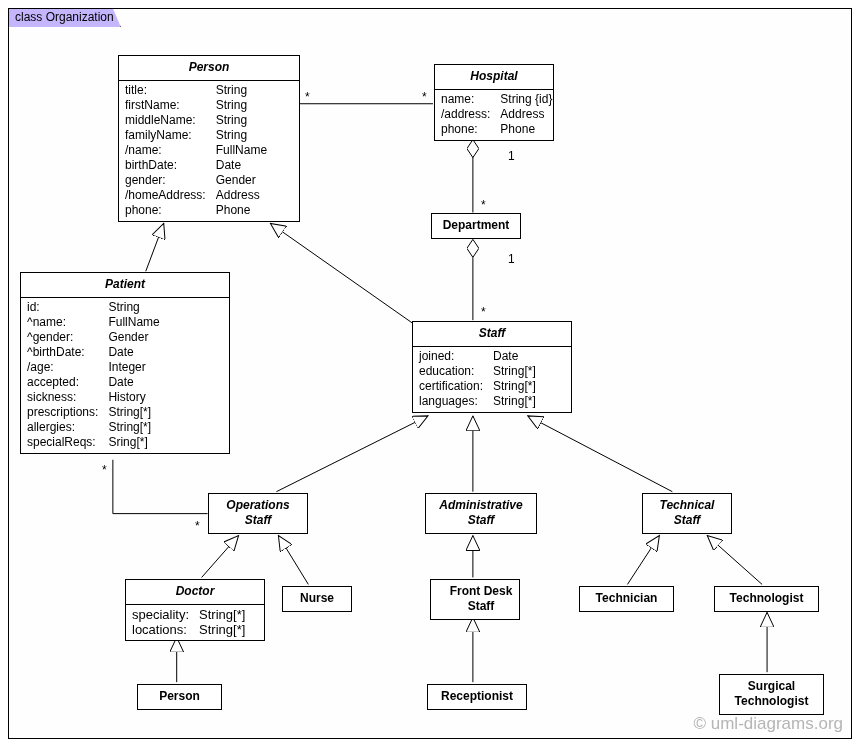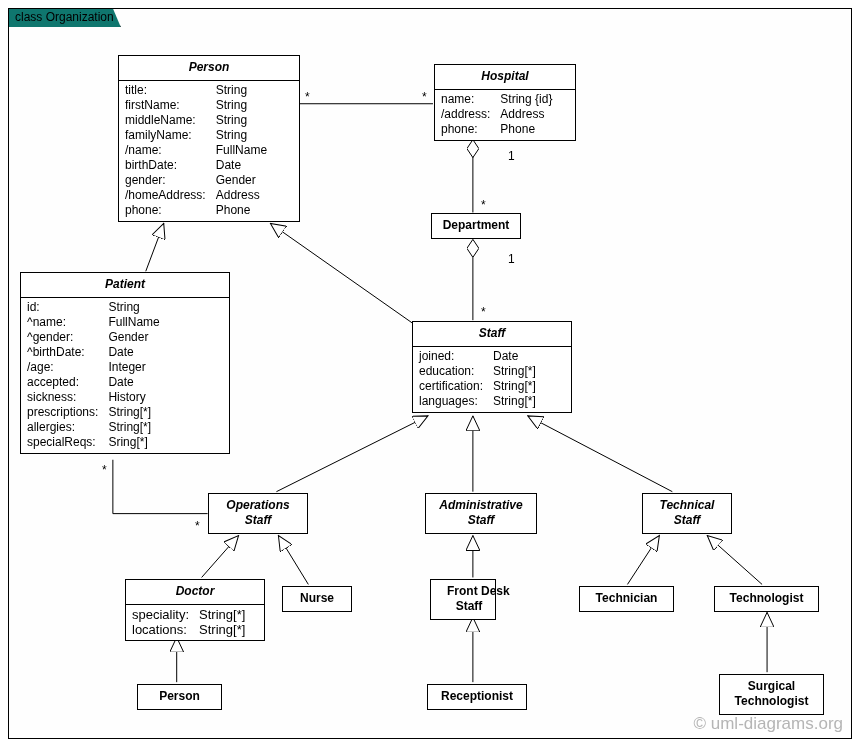--- a/index.html
+++ b/index.html
@@ -15,21 +15,21 @@
     width: 844px;
     height: 731px;
     border: 1px solid #000;
     box-sizing: border-box;
     background: #fefefe;
   }
   #diagram-tab {
     position: absolute;
     top: -1px;
     left: -1px;
-    background: #0f766e;
+    background: #c4b5fd;
     border: 1px solid #000;
     border-bottom: none;
     padding: 0 6px 2px 6px;
     line-height: 16px;
     height: 16px;
     font-size: 12px;
     
     clip-path: polygon(0 0, calc(100% - 8px) 0, 100% 100%, 0 100%);
   }
   .cls {
@@ -164,21 +164,21 @@
 String
 String
 FullName
 Date
 Gender
 Address
 Phone</div>
     </div>
   </div>
 
-  <div class="cls" style="left:425px; top:55px; width:142px;">
+  <div class="cls" style="left:425px; top:55px; width:120px;">
     <div class="title">Hospital</div>
     <div class="attrs">
       <div class="keys">name:
 /address:
 phone:</div>
       <div class="types">String {id}
 Address
 Phone</div>
     </div>
   </div>
@@ -245,21 +245,21 @@
     <div class="attrs" style="font-size:13px;">
       <div class="keys">speciality:
 locations:</div>
       <div class="types">String[*]
 String[*]</div>
     </div>
   </div>
   <div class="cls simple" style="left:273px; top:577px; width:70px;">
     <div class="title" style="font-weight:bold;">Nurse</div>
   </div>
-  <div class="cls simple" style="left:421px; top:570px; width:66px;padding-left:12px;">
+  <div class="cls simple" style="left:421px; top:570px; width:90px;padding-left:12px;">
     <div class="title" style="font-weight:bold;white-space:pre;">Front Desk
 Staff</div>
   </div>
   <div class="cls simple" style="left:570px; top:577px; width:95px;">
     <div class="title" style="font-weight:bold;">Technician</div>
   </div>
   <div class="cls simple" style="left:705px; top:577px; width:105px;">
     <div class="title" style="font-weight:bold;">Technologist</div>
   </div>
 

